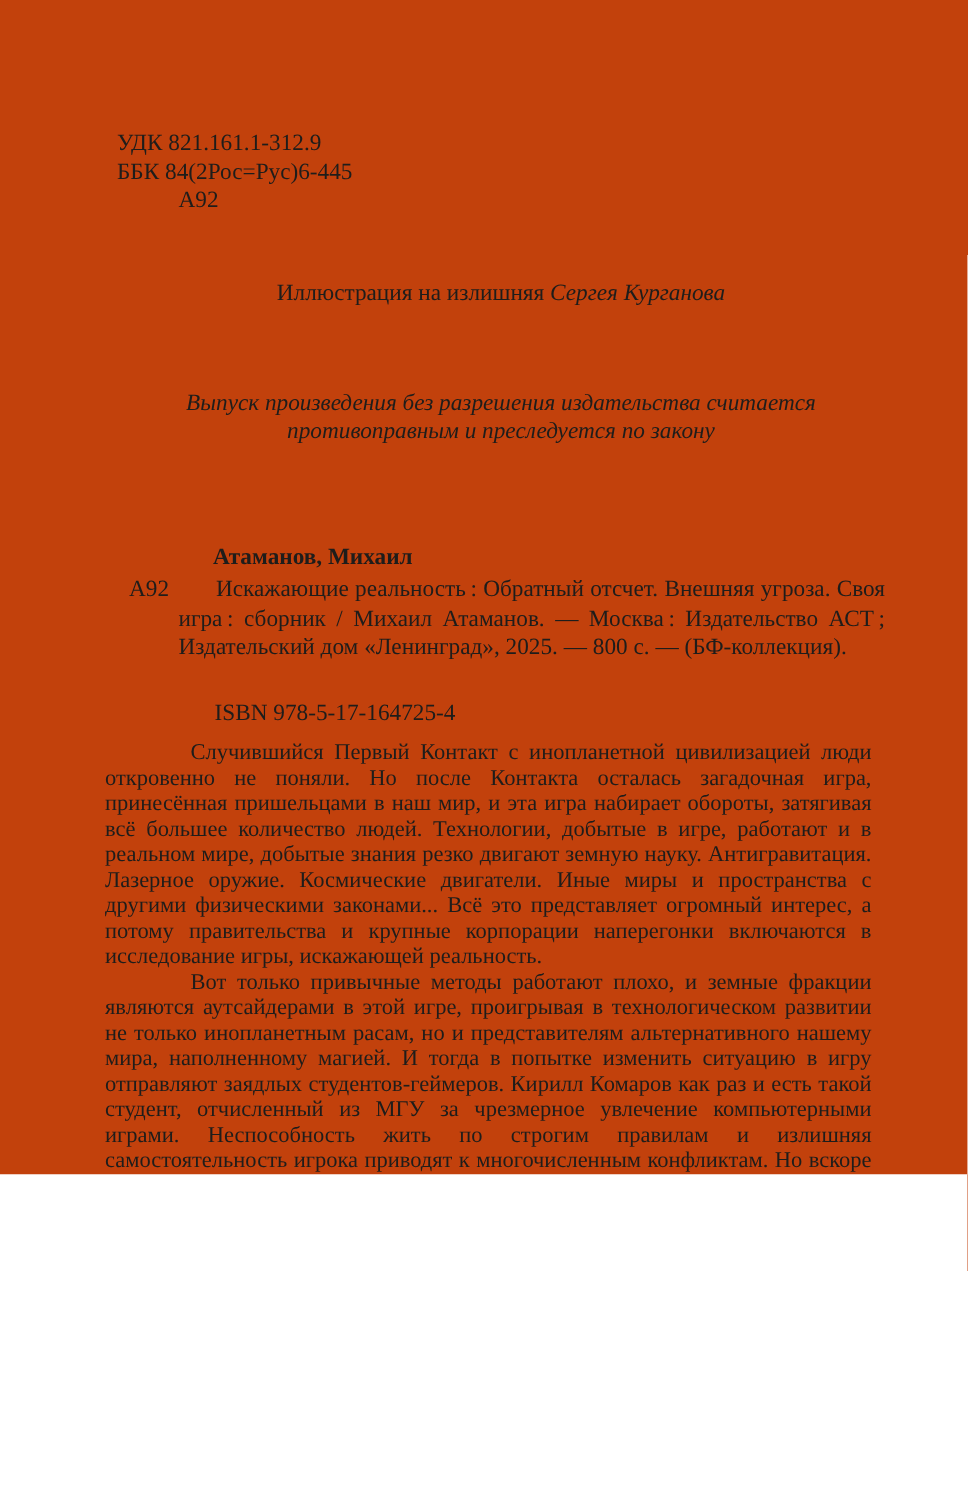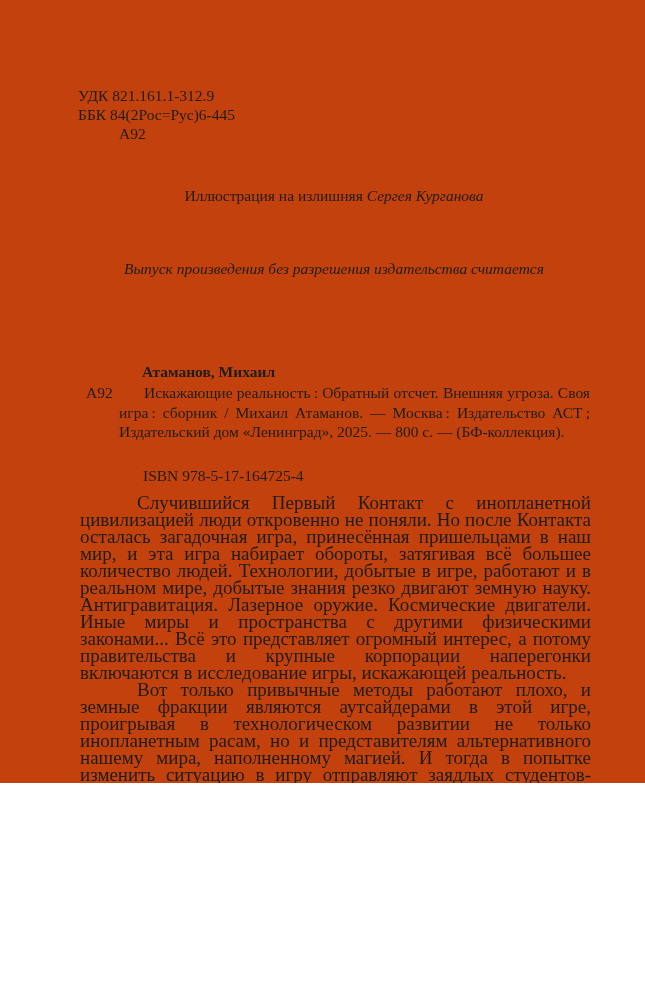--- a/index.html
+++ b/index.html
@@ -31,22 +31,22 @@
     left: 119px; top: 383px; width: 471px;
     text-align: justify; text-indent: 25px; line-height: 19.5px;
   }
   .catalog-card .hang-code {
     position: absolute; left: -33px; top: 0; text-indent: 0;
   }
 
   .isbn-mid { left: 143px; top: 467px; }
 
   .annotation {
-    left: 80px; top: 494px; width: 511px;
-    font-size: 19px; line-height: 17px; text-align: justify;
+    left: 70px; top: 494px; width: 511px;
+    font-size: 15px; line-height: 17px; text-align: justify;
   }
   .annotation p { margin: 0; text-indent: 57px; }
 
   .bottom-codes { left: 419px; top: 814px; line-height: 19px; }
 
   .copyright-block { left: 368px; top: 856px; line-height: 18.5px; }
 
   .isbn-bottom { left: 78px; top: 870px; font-weight: bold; }
 </style>
 </head>
@@ -60,20 +60,21 @@
     <div class="code-indent">А92</div>
   </div>
 
 
   <div class="abs centered-block illustration-line">
     <span>Иллюстрация на излишняя </span><span class="artist">Сергея Курганова</span>
   </div>
 
   <div class="abs centered-block legal-notice">
     <div>Выпуск произведения без разрешения издательства считается</div>
+    <div>противоправным и преследуется по закону</div>
   </div>
 
   <div class="abs card-heading">Атаманов, Михаил</div>
 
   <div class="abs catalog-card">
     <span class="hang-code">А92</span>
     <span>Искажающие реальность : Обратный отсчет. Внешняя угроза. Своя игра : сборник / Михаил Атаманов. — Москва : Издательство АСТ ; Издательский дом «Ленинград», 2025. — 800 с. — (БФ-коллекция).</span>
   </div>
 
   <div class="abs isbn-mid">ISBN 978-5-17-164725-4</div>

